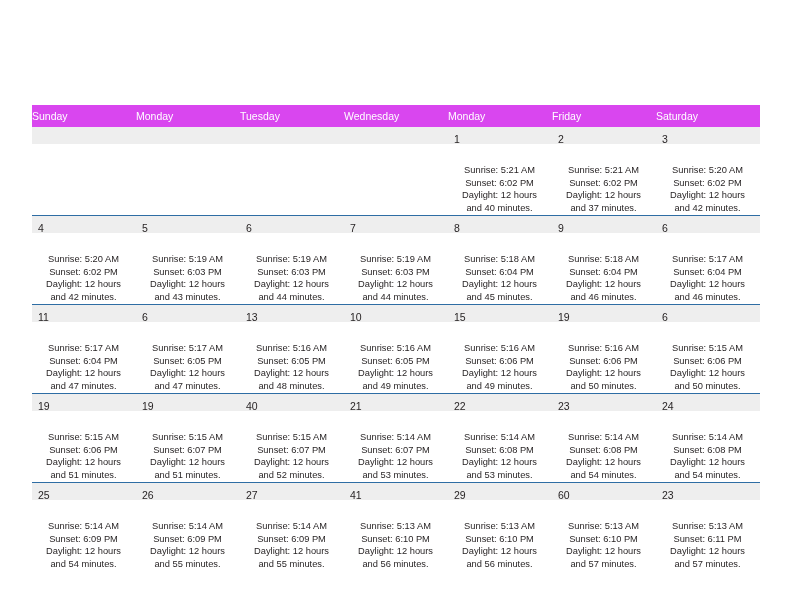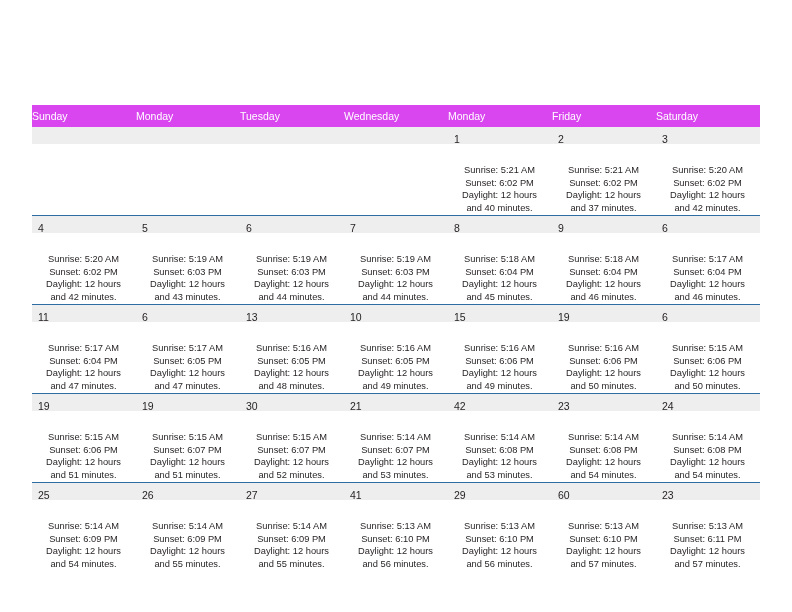--- a/index.html
+++ b/index.html
@@ -387,39 +387,39 @@
           <td>
             <div class="daynum-band"><span class="daynum">19</span></div>
             <div class="cell-body">
               <div class="cell-line">Sunrise: 5:15 AM</div>
               <div class="cell-line">Sunset: 6:07 PM</div>
               <div class="cell-line">Daylight: 12 hours</div>
               <div class="cell-line">and 51 minutes.</div>
             </div>
           </td>
           <td>
-            <div class="daynum-band"><span class="daynum">30</span></div>
+            <div class="daynum-band"><span class="daynum">40</span></div>
             <div class="cell-body">
               <div class="cell-line">Sunrise: 5:15 AM</div>
               <div class="cell-line">Sunset: 6:07 PM</div>
               <div class="cell-line">Daylight: 12 hours</div>
               <div class="cell-line">and 52 minutes.</div>
             </div>
           </td>
           <td>
             <div class="daynum-band"><span class="daynum">21</span></div>
             <div class="cell-body">
               <div class="cell-line">Sunrise: 5:14 AM</div>
               <div class="cell-line">Sunset: 6:07 PM</div>
               <div class="cell-line">Daylight: 12 hours</div>
               <div class="cell-line">and 53 minutes.</div>
             </div>
           </td>
           <td>
-            <div class="daynum-band"><span class="daynum">42</span></div>
+            <div class="daynum-band"><span class="daynum">22</span></div>
             <div class="cell-body">
               <div class="cell-line">Sunrise: 5:14 AM</div>
               <div class="cell-line">Sunset: 6:08 PM</div>
               <div class="cell-line">Daylight: 12 hours</div>
               <div class="cell-line">and 53 minutes.</div>
             </div>
           </td>
           <td>
             <div class="daynum-band"><span class="daynum">23</span></div>
             <div class="cell-body">

